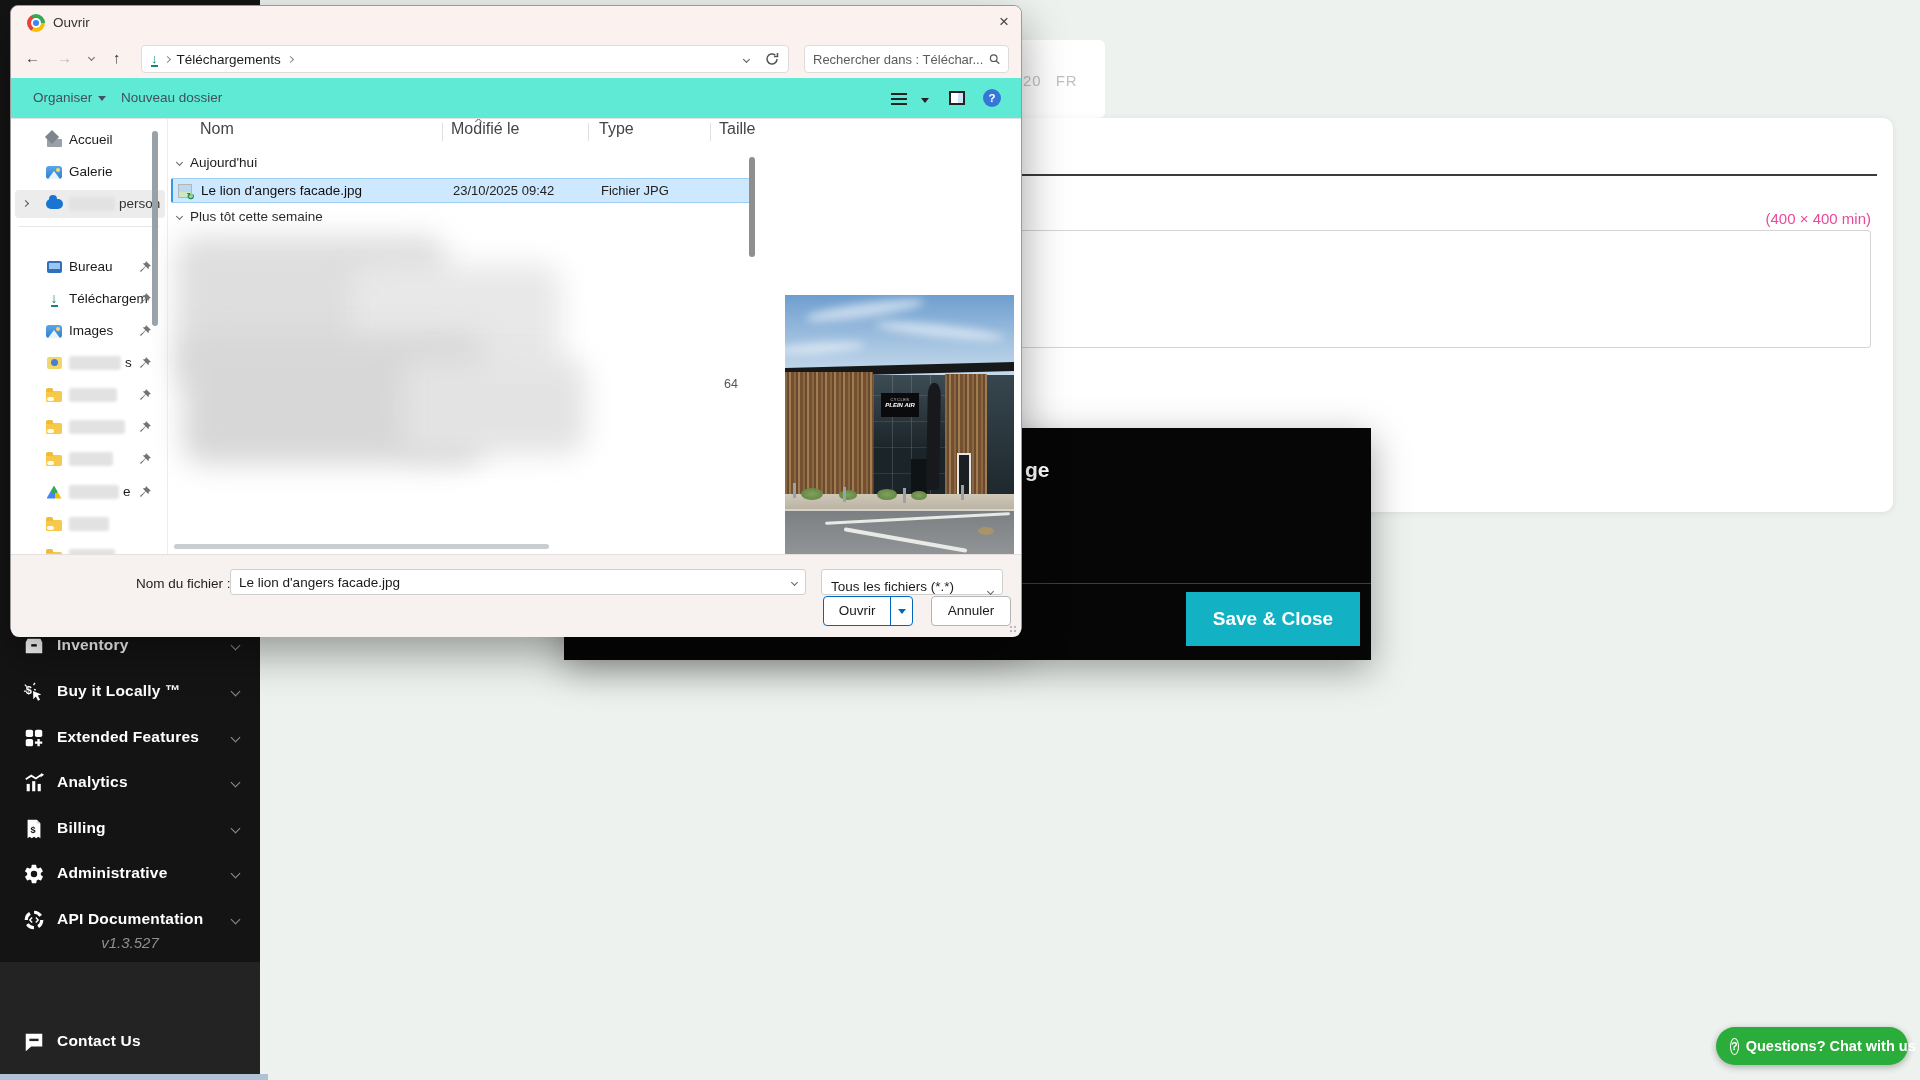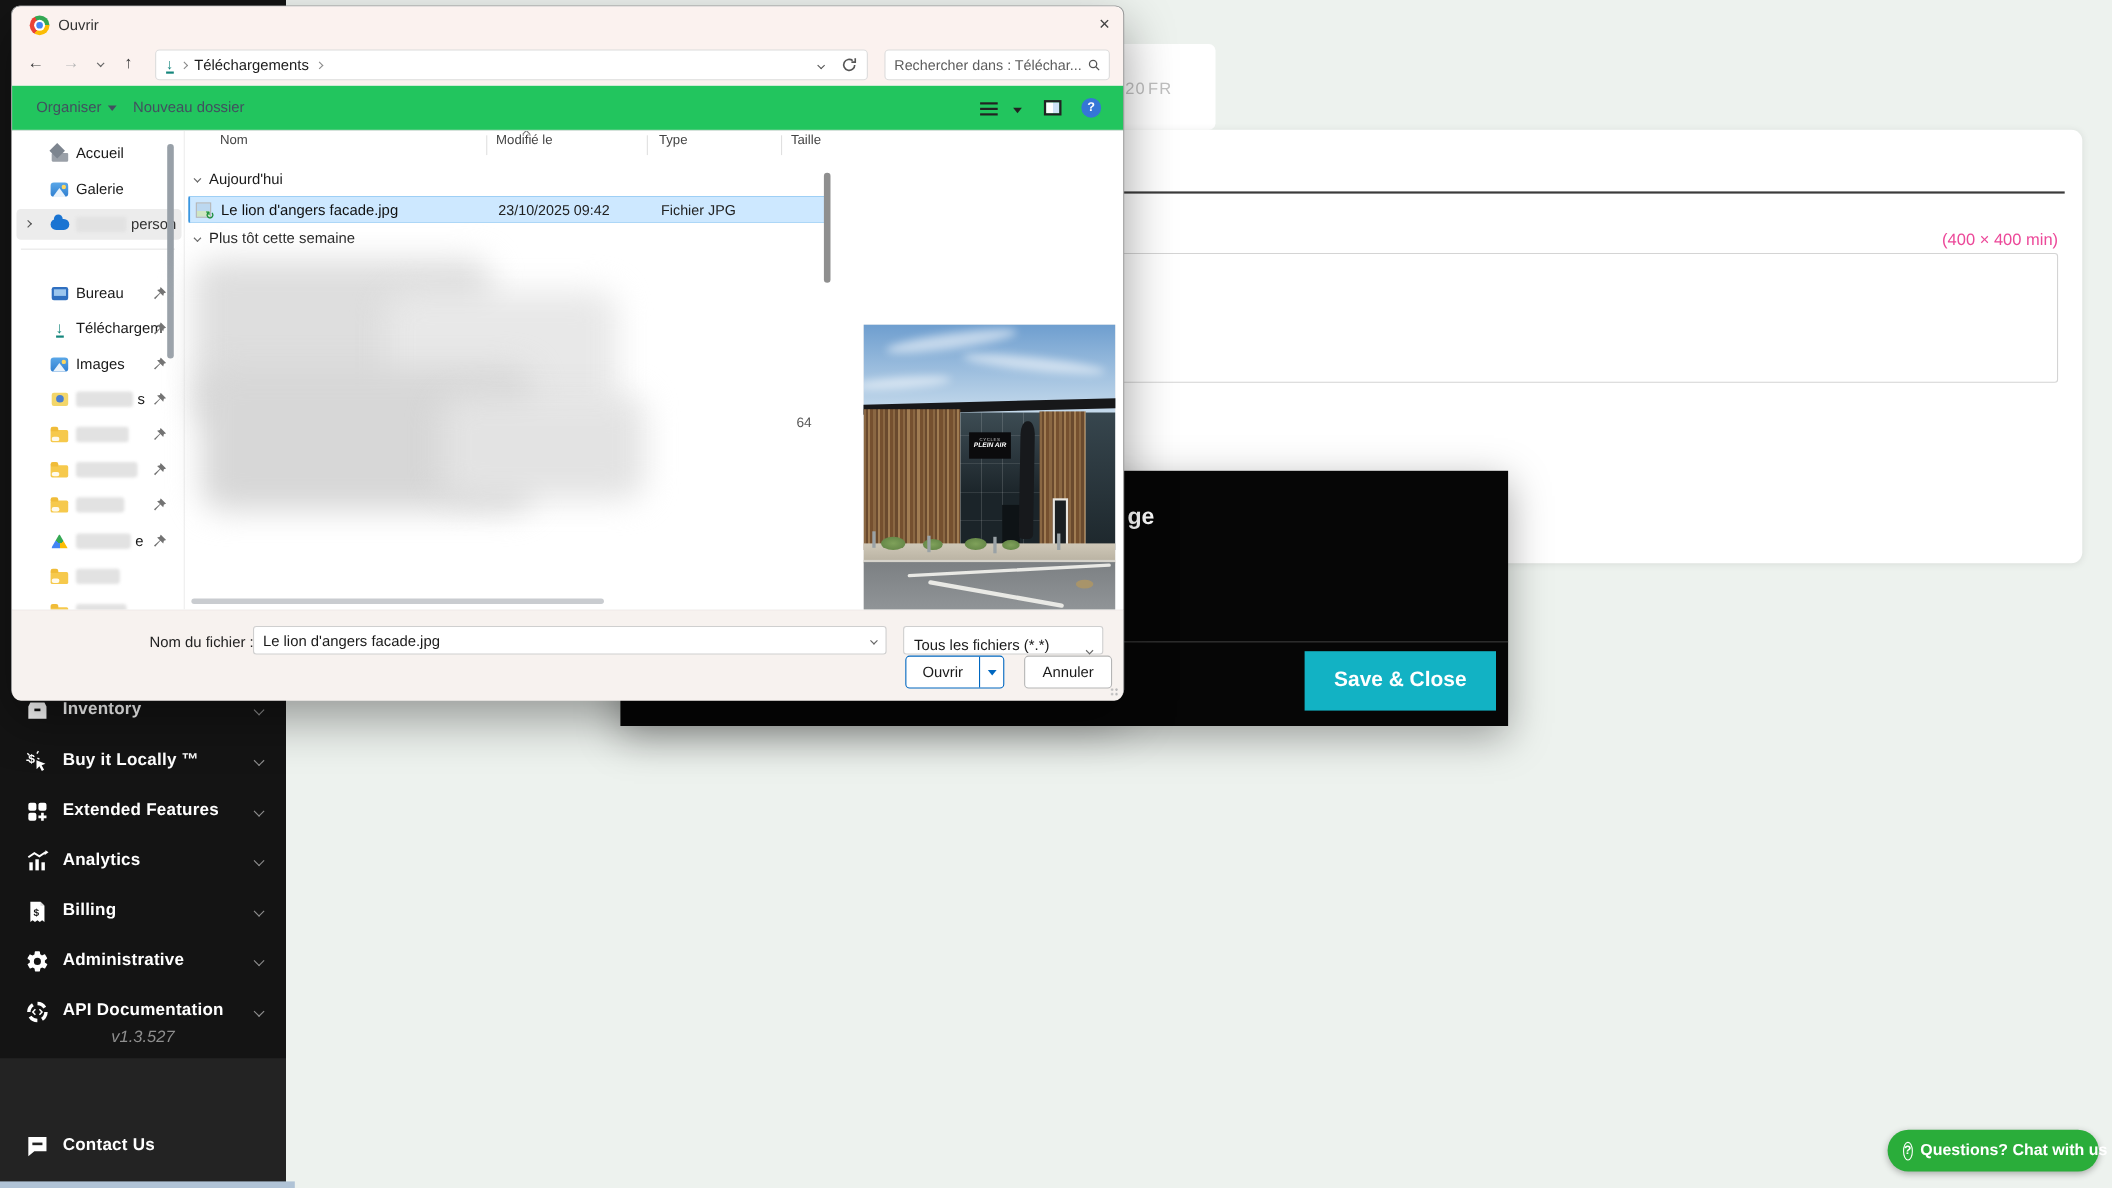--- a/index.html
+++ b/index.html
@@ -16,21 +16,21 @@
   #appbar .foot{position:absolute;left:0;top:962px;width:260px;height:118px;background:#232323}
   .ni{position:absolute;left:0;width:260px;height:32px;color:#fff;cursor:pointer}
   .ni .ic{position:absolute;left:22px;top:4px;width:24px;height:24px;display:flex;align-items:center;justify-content:center}
   .ni .lb{position:absolute;left:57px;top:6px;font-size:15.5px;font-weight:bold;letter-spacing:.2px}
   .ni .cv{position:absolute;left:232px;top:12px;color:#8f8f8f}
   .ver{position:absolute;left:0;top:934px;width:260px;text-align:center;color:#8f8f8f;font-style:italic;font-size:15px}
   #taskstrip{left:0;top:1074px;width:268px;height:6px;background:#b0c3d6;z-index:2}
 
   
   .minicard{left:975px;top:40px;width:130px;height:78px;background:#fff;border-radius:6px;z-index:1}
-  .counter{left:1023px;top:72px;z-index:2;font-size:15px;letter-spacing:1px;color:#c0c0c0;display:flex;gap:2px}
+  .counter{left:1023px;top:72px;z-index:2;font-size:15px;letter-spacing:1px;color:#c0c0c0;display:flex;gap:14px}
   .card{left:272px;top:118px;width:1621px;height:394px;background:#fff;border-radius:10px;box-shadow:0 1px 7px rgba(0,0,0,.08);z-index:1}
   .card .dline{position:absolute;left:28px;top:56px;width:1577px;height:2px;background:#3b3b3b}
   .card .hint{position:absolute;right:22px;top:92px;font-size:15px;color:#ec4899}
   .card .obox{position:absolute;left:28px;top:112px;width:1571px;height:118px;border:1px solid #d4d4d4;border-radius:3px;background:#fff}
 
   
   #modal{left:564px;top:428px;width:807px;height:232px;background:#060606;z-index:5;box-shadow:0 10px 35px rgba(0,0,0,.35)}
   #modal .frag{position:absolute;left:461px;top:30px;color:#fff;font-size:21px;font-weight:bold}
   #modal .div{position:absolute;left:0;top:155px;width:807px;height:1px;background:#3c3c3c}
   #modal .save{position:absolute;left:622px;top:164px;width:174px;height:54px;background:#12b2c4;border:none;color:#fff;font-size:19px;font-weight:bold;font-family:inherit;cursor:pointer}
@@ -51,21 +51,21 @@
   #dlg .navrow{position:absolute;left:0;top:34px;width:100%;height:38px;background:#fbf2ef}
   .navbtn{position:absolute;top:9px;font-size:15px;color:#3c3c3c}
   .addr{position:absolute;left:130px;top:5px;width:648px;height:28px;background:#fff;border:1px solid #dcdcdc;border-radius:4px;display:flex;align-items:center;padding:0 9px;gap:7px}
   .addr .dl{color:#14867c;font-weight:bold;font-size:13px;border-bottom:2px solid #14867c;line-height:13px}
   .addr .crumb{font-size:13.5px;color:#1c1c1c}
   .addr .sep{color:#8a8a8a;font-size:12px}
   .addr .right{margin-left:auto;display:flex;align-items:center;gap:16px;color:#555}
   .srch{position:absolute;left:793px;top:5px;width:205px;height:28px;background:#fff;border:1px solid #dcdcdc;border-radius:4px;display:flex;align-items:center;padding:0 8px}
   .srch input{border:none;outline:none;flex:1;font-size:13px;color:#1d4ed8;font-family:inherit;background:transparent}
   .srch input::placeholder{color:#5c5c5c;opacity:1}
-  #dlg .toolrow{position:absolute;left:0;top:72px;width:100%;height:41px;background:#22c55e;border-bottom:1px solid #e2e2e2}
+  #dlg .toolrow{position:absolute;left:0;top:72px;width:100%;height:41px;background:#5eead4;border-bottom:1px solid #e2e2e2}
   .toolbtn{position:absolute;top:12px;font-size:13.5px;color:#42505f;cursor:pointer}
   .caret{display:inline-block;width:0;height:0;border-left:4px solid transparent;border-right:4px solid transparent;border-top:5px solid #42505f;margin-left:6px;vertical-align:middle}
   .listic{position:absolute;left:880px;top:15px;width:16px;height:12px;border-top:2px solid #222;border-bottom:2px solid #222;cursor:pointer}
   .listic:before{content:"";position:absolute;left:0;top:3px;width:16px;height:2px;background:#222}
   .panic{position:absolute;left:938px;top:13px;width:16px;height:14px;border:2px solid #222;background:linear-gradient(90deg,#fff 0 55%,#cfe3f6 55%);cursor:pointer}
   .helpic{position:absolute;left:972px;top:11px;width:18px;height:18px;border-radius:50%;background:#3576d6;color:#fff;font-size:11.5px;font-weight:bold;text-align:center;line-height:18px;cursor:pointer}
   #dlg .content{position:absolute;left:0;top:113px;width:100%;height:435px;background:#fff;overflow:hidden}
 
   
   .ti{position:absolute;left:4px;width:150px;height:28px}
@@ -88,21 +88,21 @@
   .mon:before{content:"";position:absolute;left:2px;top:2px;width:11px;height:6px;background:#9cc6ee}
   .dlarrow{color:#14867c;font-weight:bold;font-size:14px;border-bottom:2px solid #14867c;line-height:13px}
   .folder{width:16px;height:11px;background:#f6c94c;border-radius:1.5px;position:relative;margin-top:3px}
   .folder:before{content:"";position:absolute;left:0;top:-3px;width:7px;height:4px;background:#f0bc38;border-radius:2px 2px 0 0}
   .folder:after{content:"";position:absolute;left:1px;bottom:1px;width:7px;height:4px;background:#fff;border-radius:3px;opacity:.9}
   .photos{width:15px;height:12px;background:#f3d66a;border-radius:2px;position:relative}
   .photos:after{content:"";position:absolute;left:4px;top:2px;width:7px;height:7px;border-radius:50%;background:#4a7fd0}
   .gdrive{width:15px;height:13px;clip-path:polygon(50% 0,0 100%,100% 100%);background:conic-gradient(from 180deg at 50% 62%,#4285f4 0 120deg,#34a853 0 240deg,#fbbc04 0 360deg)}
 
   
-  .hdr{position:absolute;top:1px;font-size:12px;color:#444}
+  .hdr{position:absolute;top:1px;font-size:16px;color:#444}
   .hsep{position:absolute;top:4px;width:1px;height:18px;background:#e0e0e0}
   .grp{position:absolute;font-size:13.5px;color:#1a1a1a}
   .grp .chev{color:#666;margin-right:8px;position:relative;top:-2px}
   .frow{position:absolute;left:160px;top:59px;width:580px;height:25px;background:#cde8ff;border:1px solid #9ecff5;border-left:2px solid #3a96e0;border-radius:2px;display:flex;align-items:center;cursor:pointer}
   .fico{width:14px;height:14px;margin-left:5px;background:linear-gradient(180deg,#bcd8f0 0 55%,#cfe6c2 55%);border:1px solid #b5b5b5;position:relative}
   .fico:after{content:"↻";position:absolute;right:-4px;bottom:-5px;color:#1a8f3a;font-size:10px;font-weight:bold}
   .fname{margin-left:9px;font-size:13.5px;color:#111}
   .fmod{position:absolute;left:280px;font-size:13px;color:#222}
   .ftype{position:absolute;left:428px;font-size:13px;color:#222}
   .blob{position:absolute;border-radius:20px;filter:blur(14px)}

